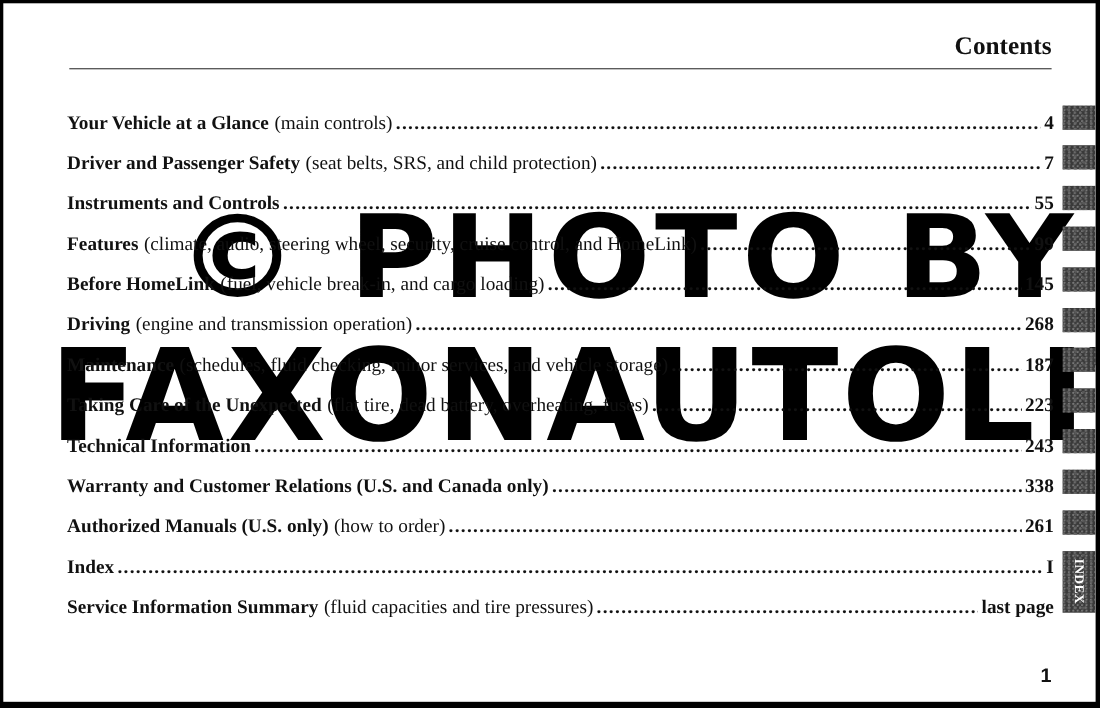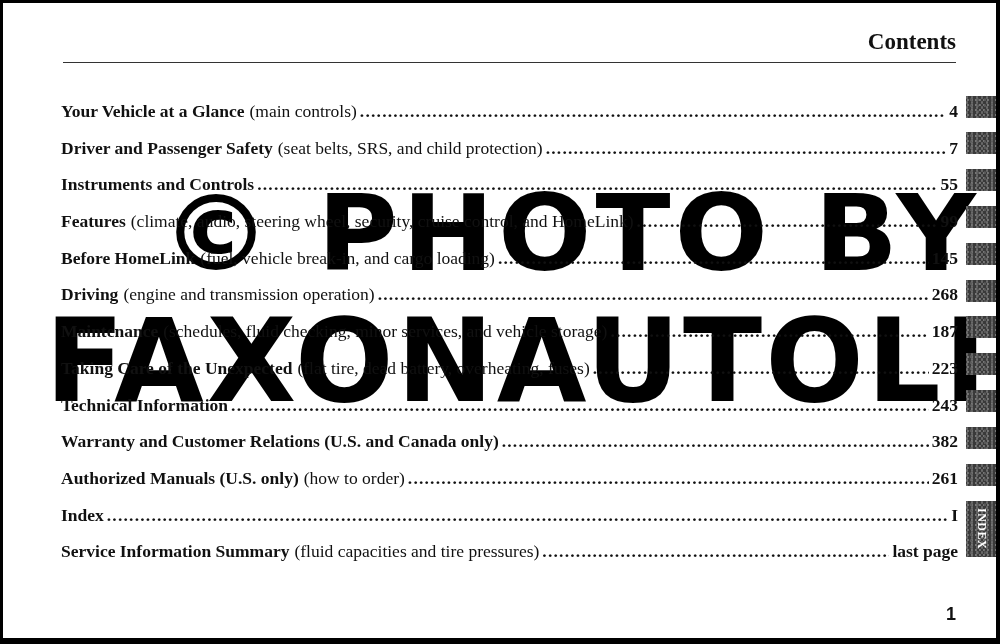--- a/index.html
+++ b/index.html
@@ -142,21 +142,21 @@
       <span class="pg">223</span>
     </div>
     <div class="row">
       <span class="title-text">Technical Information</span>
       <span class="dots"></span>
       <span class="pg">243</span>
     </div>
     <div class="row">
       <span class="title-text">Warranty and Customer Relations (U.S. and Canada only)</span>
       <span class="dots"></span>
-      <span class="pg">382</span>
+      <span class="pg">338</span>
     </div>
     <div class="row">
       <span class="title-text">Authorized Manuals (U.S. only)</span>
       <span class="desc">(how to order)</span>
       <span class="dots"></span>
       <span class="pg">261</span>
     </div>
     <div class="row">
       <span class="title-text">Index</span>
       <span class="dots"></span>

